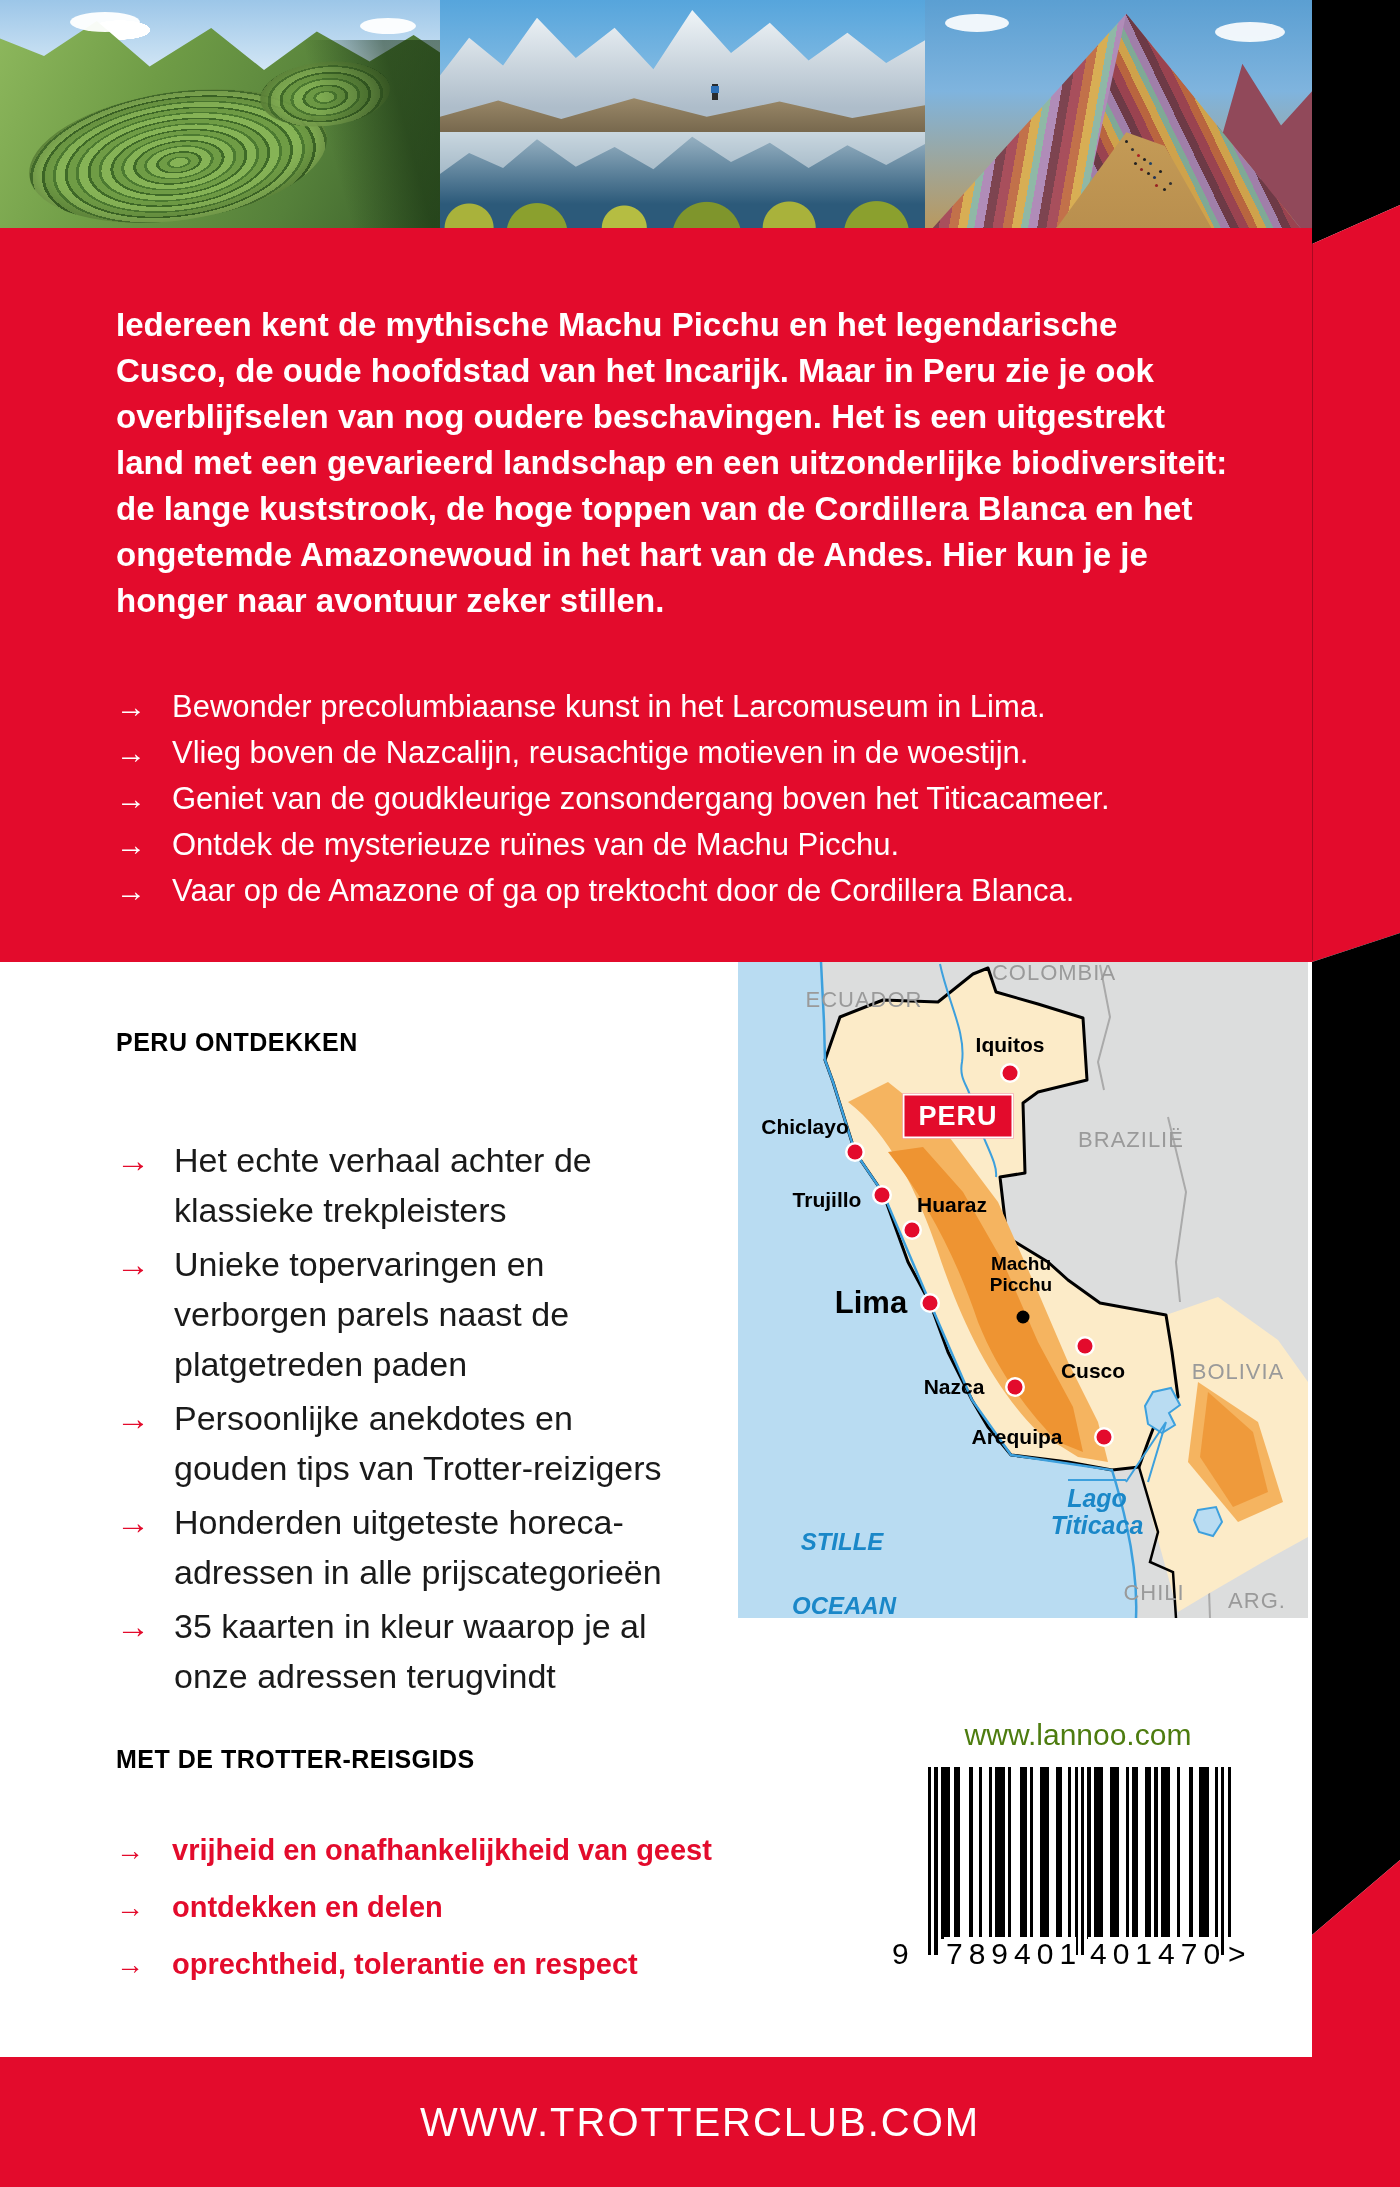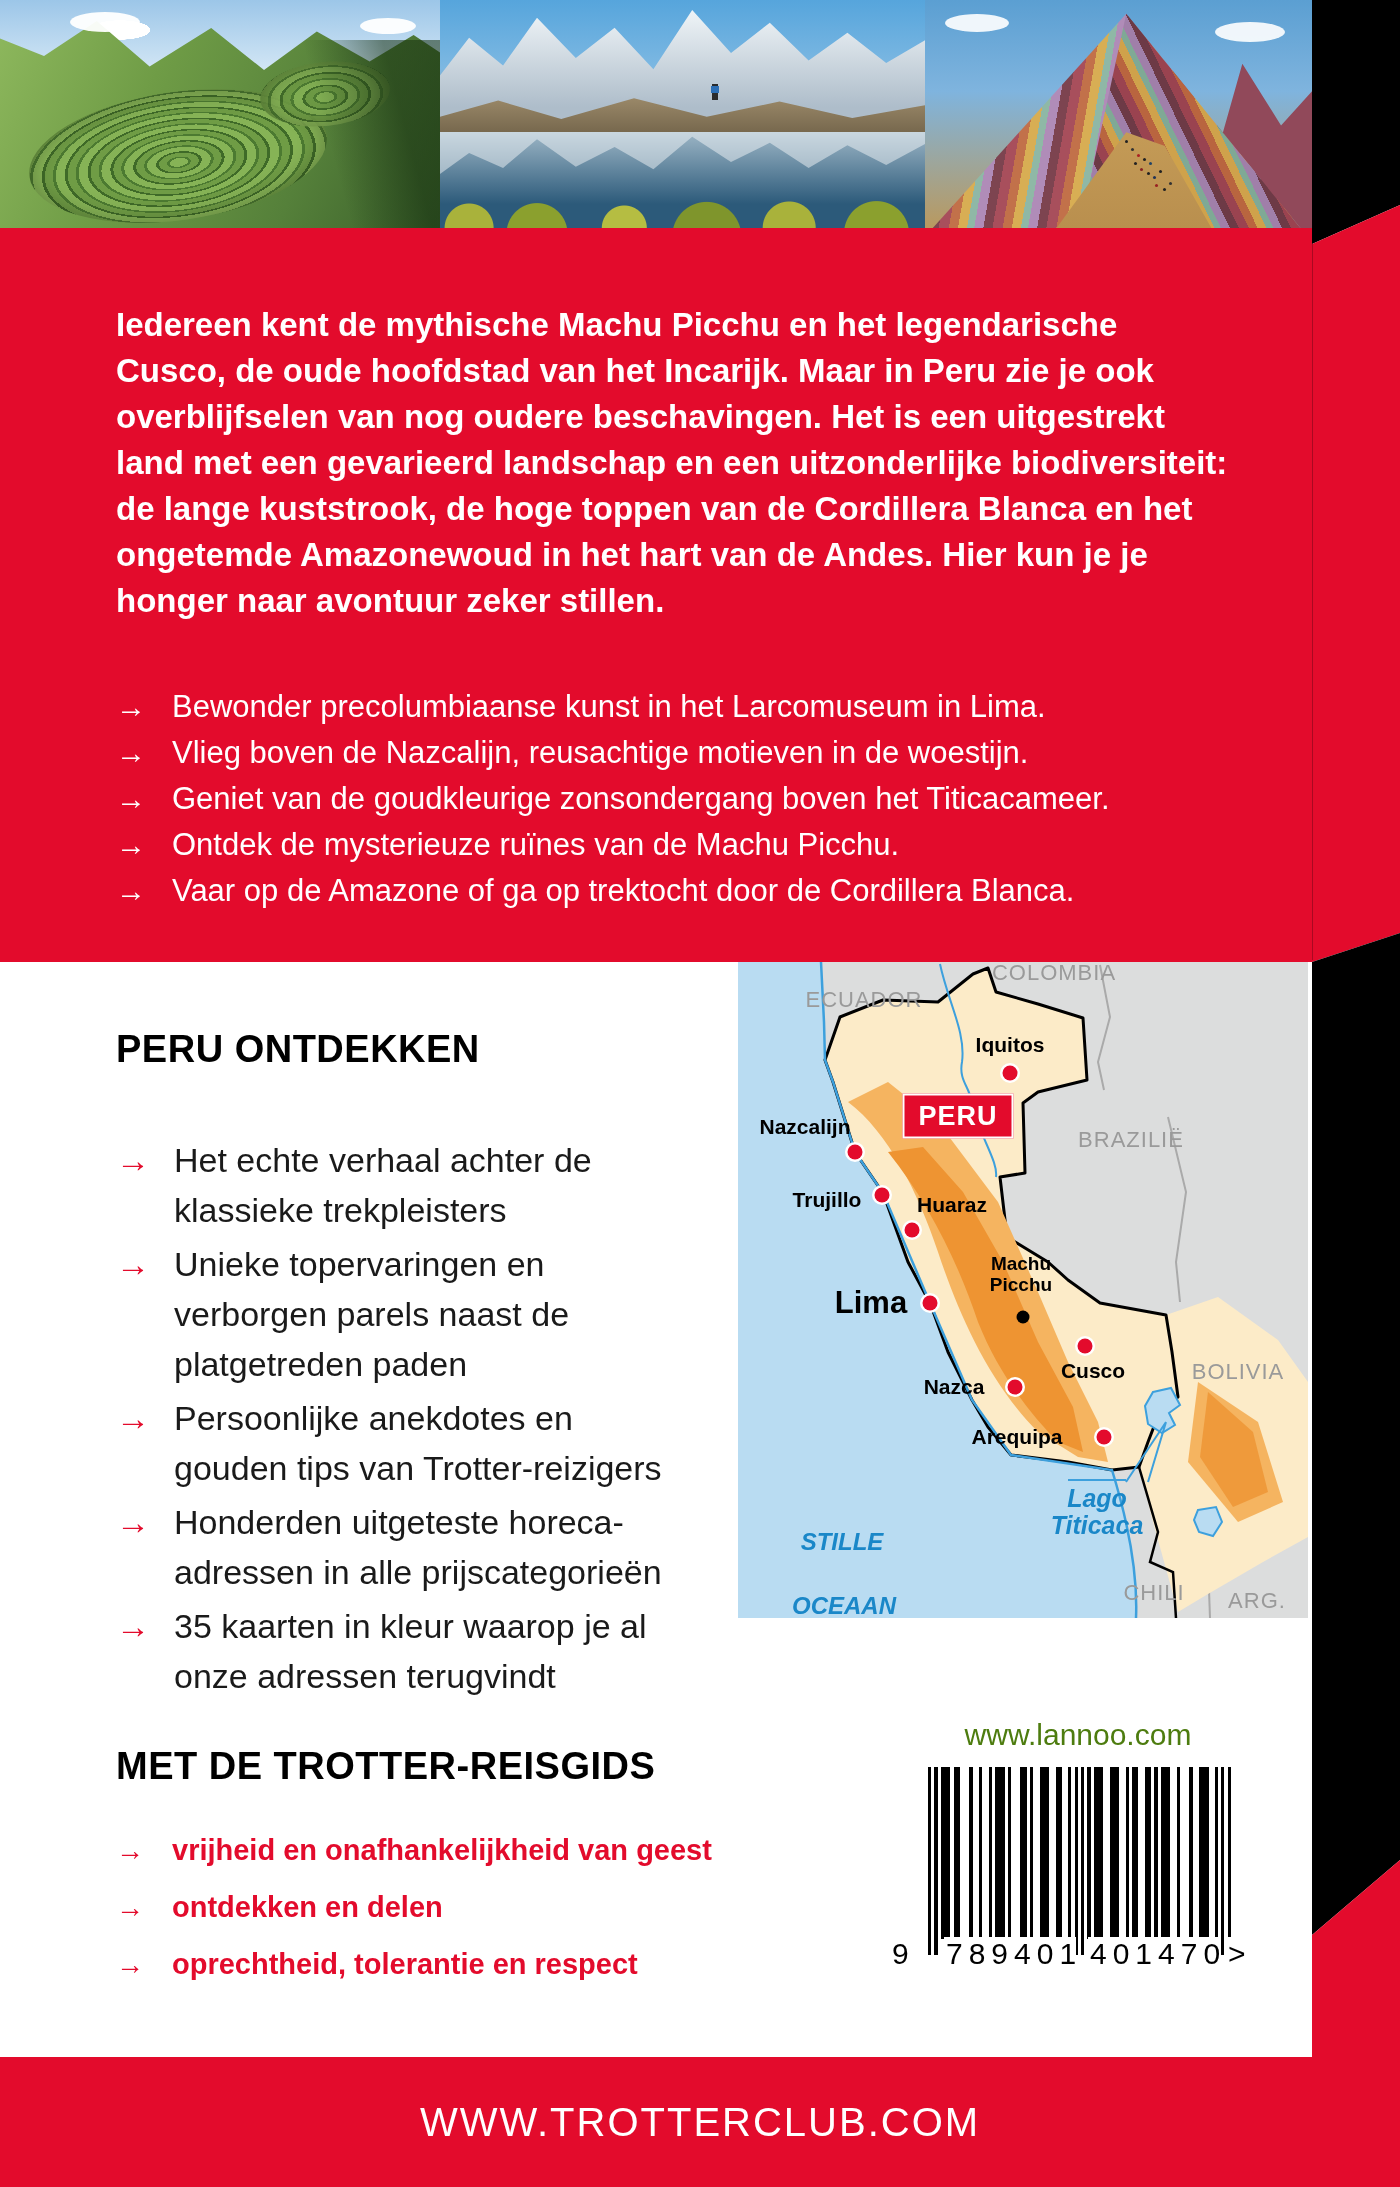--- a/index.html
+++ b/index.html
@@ -69,21 +69,21 @@
   .patch-red{position:absolute;left:1312px;top:1860px;width:88px;height:327px;background:var(--red);
       clip-path:polygon(0 75px,100% 0,100% 100%,0 100%);}
   .footer-bar{position:absolute;left:0;top:2057px;width:1400px;height:130px;background:var(--red);}
 
   
   .intro{position:absolute;left:116px;top:302px;width:1270px;color:#fff;
       font-size:33px;line-height:46px;font-weight:700;}
   .hl-list{position:absolute;left:116px;top:684px;width:1190px;}
   .hl-row{display:flex;height:46px;align-items:center;color:#fff;font-size:31px;font-weight:400;}
   .hl-row .arr{width:56px;font-weight:700;font-size:30px;}
-  .heading{position:absolute;left:116px;color:#000;font-size:38px;font-weight:800;letter-spacing:.5px;}
+  .heading{position:absolute;left:116px;color:#000;font-size:25px;font-weight:800;letter-spacing:.5px;}
   .disc-list{position:absolute;left:116px;top:1135px;width:640px;}
   .disc-row{display:flex;margin-bottom:4px;color:#1a1a1a;font-size:34px;line-height:50px;font-weight:400;}
   .disc-row .arr{width:58px;color:var(--red);font-weight:700;flex:none;}
   .guide-list{position:absolute;left:116px;top:1822px;width:700px;}
   .guide-row{display:flex;height:57px;align-items:center;color:var(--red);font-size:29px;font-weight:700;}
   .guide-row .arr{width:56px;font-size:28px;}
 
   
   .map{position:absolute;left:738px;top:962px;width:570px;height:656px;background:#b9dcf2;overflow:hidden;}
   .map svg{position:absolute;left:0;top:0;}
@@ -262,21 +262,21 @@
       <div class="mlabel country" style="left: 500px; top: 410px;">BOLIVIA</div>
       <div class="mlabel country" style="left: 416px; top: 631px;">CHILI</div>
       <div class="mlabel country" style="left: 519px; top: 639px;">ARG.</div>
       <div class="mlabel water" style="left: 104px; top: 566px; margin-top: 14px;">STILLE</div>
       <div class="mlabel water" style="left: 106px; top: 644px;">OCEAAN</div>
       <div class="mlabel water lago" style="left: 359px; top: 550px;">Lago
 Titicaca</div>
       <div class="dot red" style="left: 272px; top: 111px;"></div>
       <div class="mlabel city-label md" style="left: 272px; top: 83px;">Iquitos</div>
       <div class="dot red" style="left: 117px; top: 190px;"></div>
-      <div class="mlabel city-label md" style="left: 67px; top: 165px;">Nazcalijn</div>
+      <div class="mlabel city-label md" style="left: 67px; top: 165px;">Chiclayo</div>
       <div class="dot red" style="left: 144px; top: 233px;"></div>
       <div class="mlabel city-label md" style="left: 89px; top: 238px;">Trujillo</div>
       <div class="dot red" style="left: 174px; top: 268px;"></div>
       <div class="mlabel city-label md" style="left: 214px; top: 243px;">Huaraz</div>
       <div class="dot red" style="left: 192px; top: 341px;"></div>
       <div class="mlabel city-label lg" style="left: 133px; top: 341px;">Lima</div>
       <div class="dot black" style="left: 285px; top: 355px;"></div>
       <div class="mlabel city-label sm" style="left: 283px; top: 312px;">Machu
 Picchu</div>
       <div class="dot red" style="left: 347px; top: 384px;"></div>

